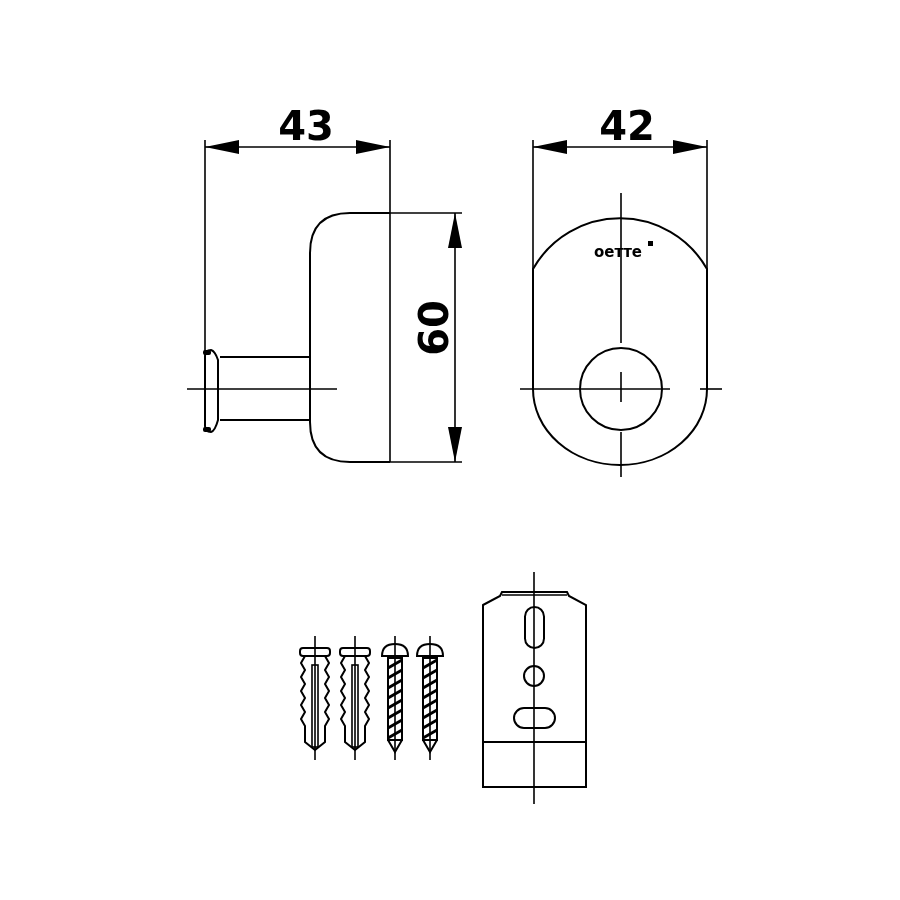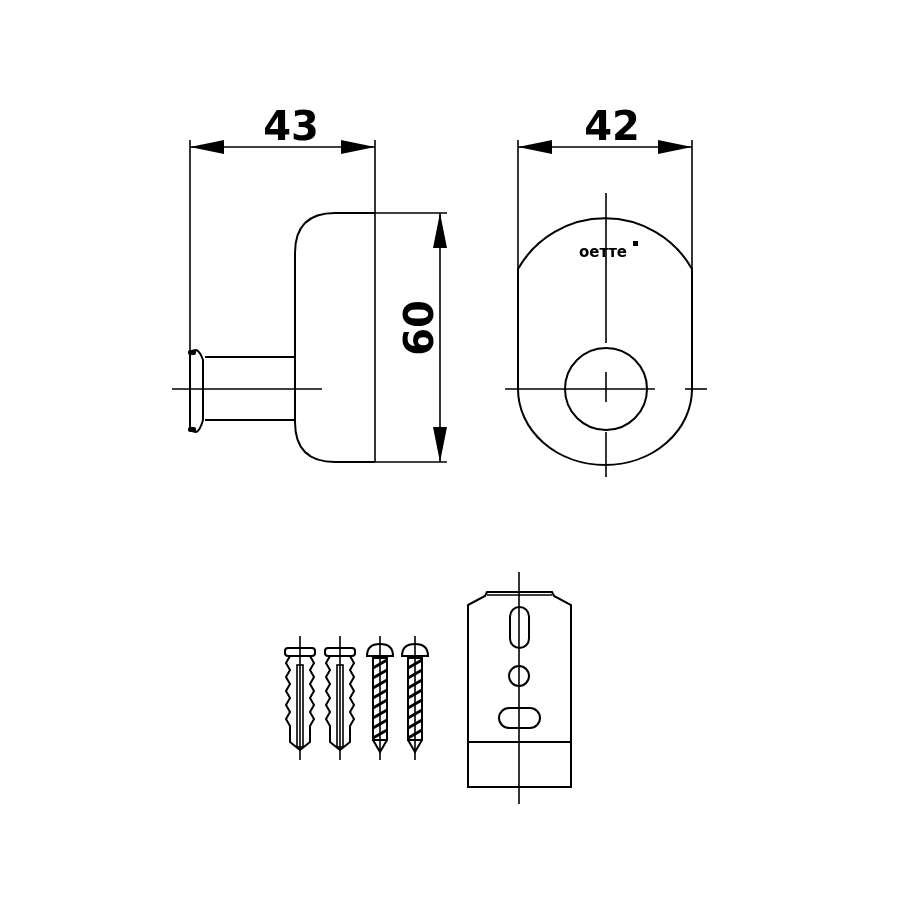--- a/index.html
+++ b/index.html
@@ -1,17 +1,17 @@
 <!DOCTYPE html>
 <html><head>
 <meta charset="utf-8">
 <style>
   html, body { margin: 0; padding: 0; background: #ffffff; }
   body { width: 900px; height: 900px; overflow: hidden; }
-  #canvas { position: absolute; left: 0; top: 0; width: 815px; height: 900px; }
+  #canvas { position: absolute; left: 0; top: 0; width: 815px; height: 900px; padding-left: 15px; }
   svg text { font-family: "DejaVu Sans", "Liberation Sans", sans-serif; font-weight: bold; fill: #000; }
   .ln { stroke: #000; stroke-width: 2; fill: none; }
   .thin { stroke: #000; stroke-width: 1.6; fill: none; }
   .arrow { fill: #000; stroke: none; }
 </style>
 </head>
 <body>
 
 <div id="canvas">
 <svg width="900" height="900" viewBox="0 0 900 900" xmlns="http://www.w3.org/2000/svg">

